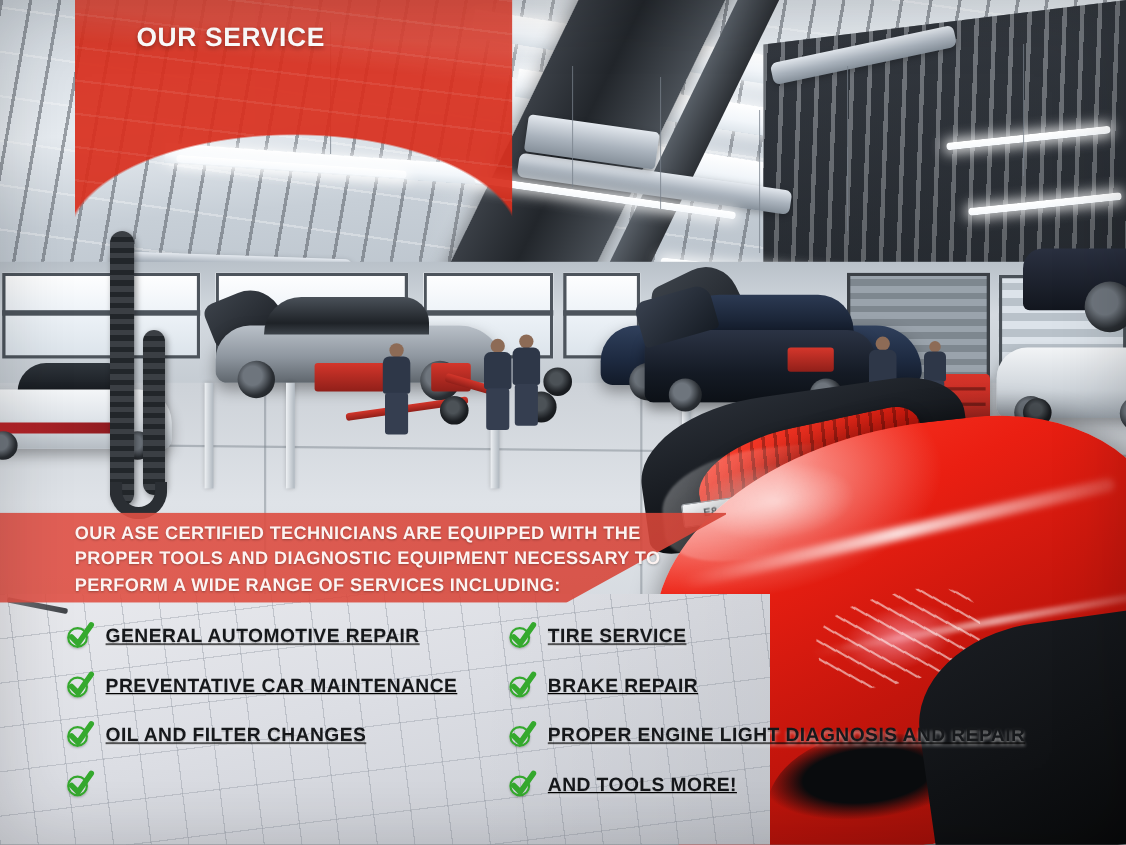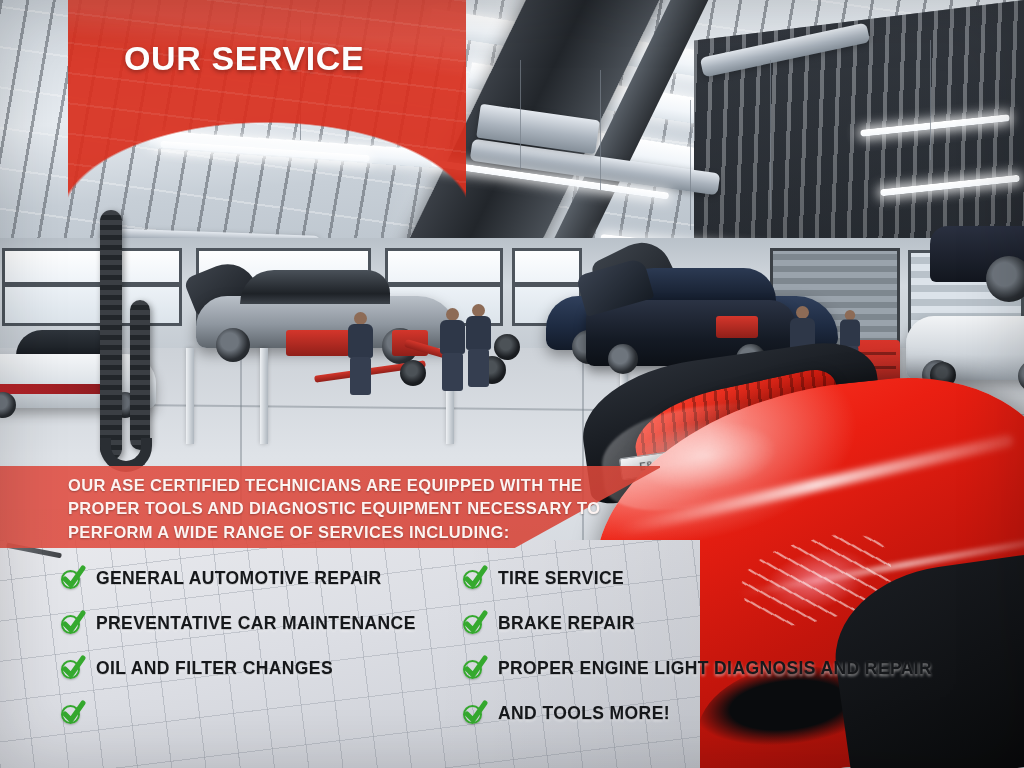--- a/index.html
+++ b/index.html
@@ -373,23 +373,23 @@
     mask-image:
       radial-gradient(84% 72% at 50% 100%, rgba(0,0,0,0) 0 61%, #000 62%);
   }
   #title-banner .bg:before{
     content:""; position:absolute; inset:0;
     background:
       linear-gradient(186deg, rgba(255,255,255,.10) 0 18%, rgba(255,255,255,0) 30%),
       repeating-linear-gradient(187deg, rgba(255,255,255,.07) 0 2px, rgba(0,0,0,0) 2px 30px);
   }
   #title-text{
-    position:absolute; left:56px; top:37px; width:330px;
+    position:absolute; left:56px; top:20px; width:330px;
     color:#fff;
-    font-size:34px; font-weight:700; line-height:1.25;
+    font-size:24px; font-weight:700; line-height:1.25;
     letter-spacing:.6px;
     text-shadow:0 2px 4px rgba(0,0,0,.32);
   }
 
   
   #intro-band{
     position:absolute; left:0; top:466px; width:660px; height:82px;
   }
   #intro-band .band-bg{
     position:absolute; inset:0;
@@ -406,21 +406,21 @@
     color:#fdf3f1;
     font-size:16.5px; font-weight:700; line-height:1.42;
     letter-spacing:.35px;
     text-shadow:0 1px 2px rgba(0,0,0,.3);
   }
 
   
   #services{
     position:absolute; left:0; top:556px; width:1024px; height:180px;
   }
-  .col{ position:absolute; top:0; }
+  .col{ position:absolute; top:0;text-decoration:underline; }
   .col.left{ left:60px; width:400px; }
   .col.right{ left:462px; width:540px; }
 
   .svc{
     display:flex; align-items:center;
     height:45px;
   }
   .chk{
     position:relative; width:24px; height:24px; flex:0 0 24px; margin-right:12px;
   }

